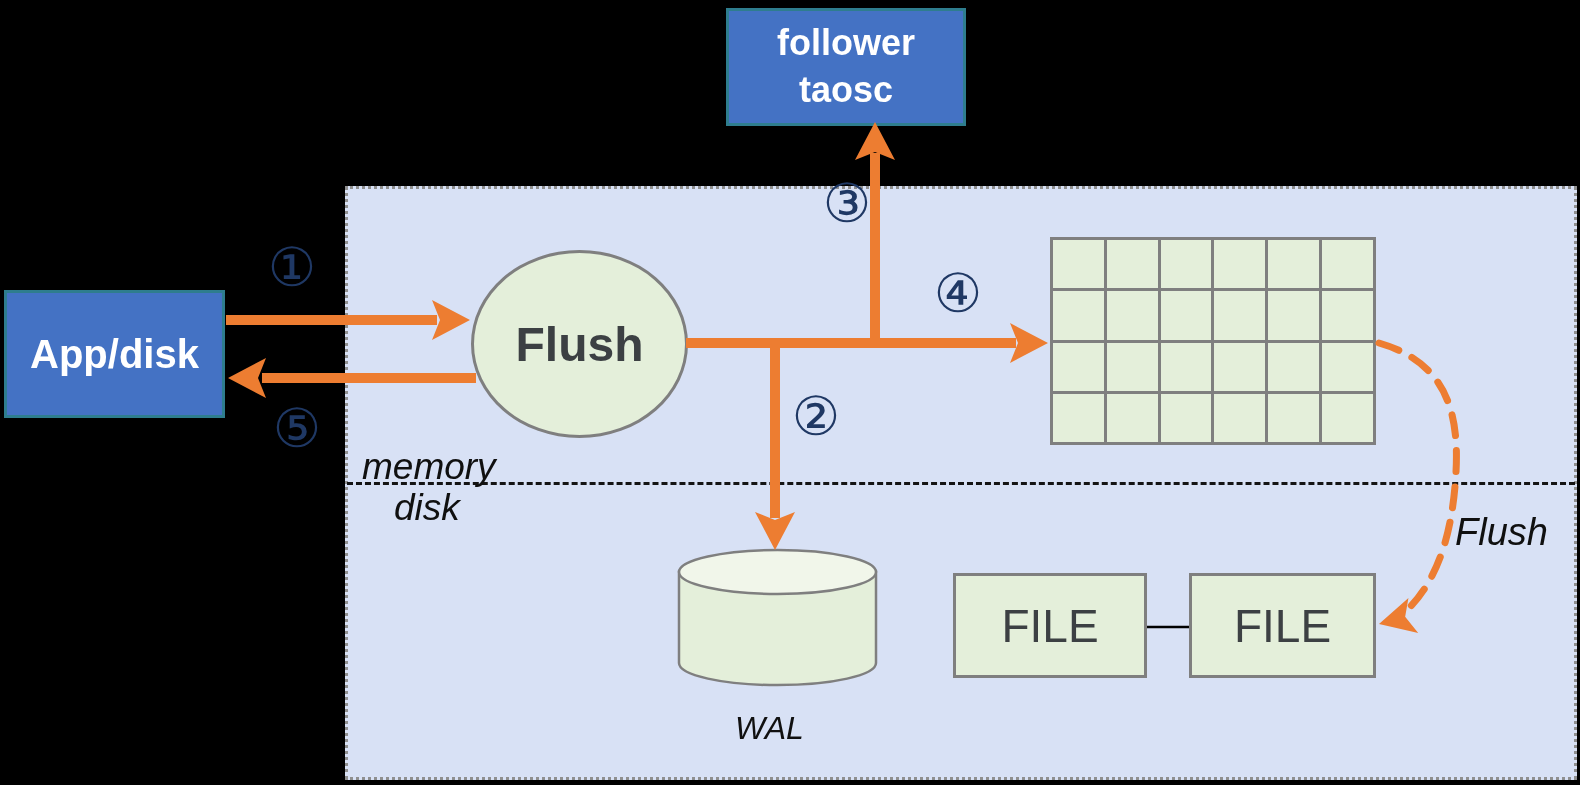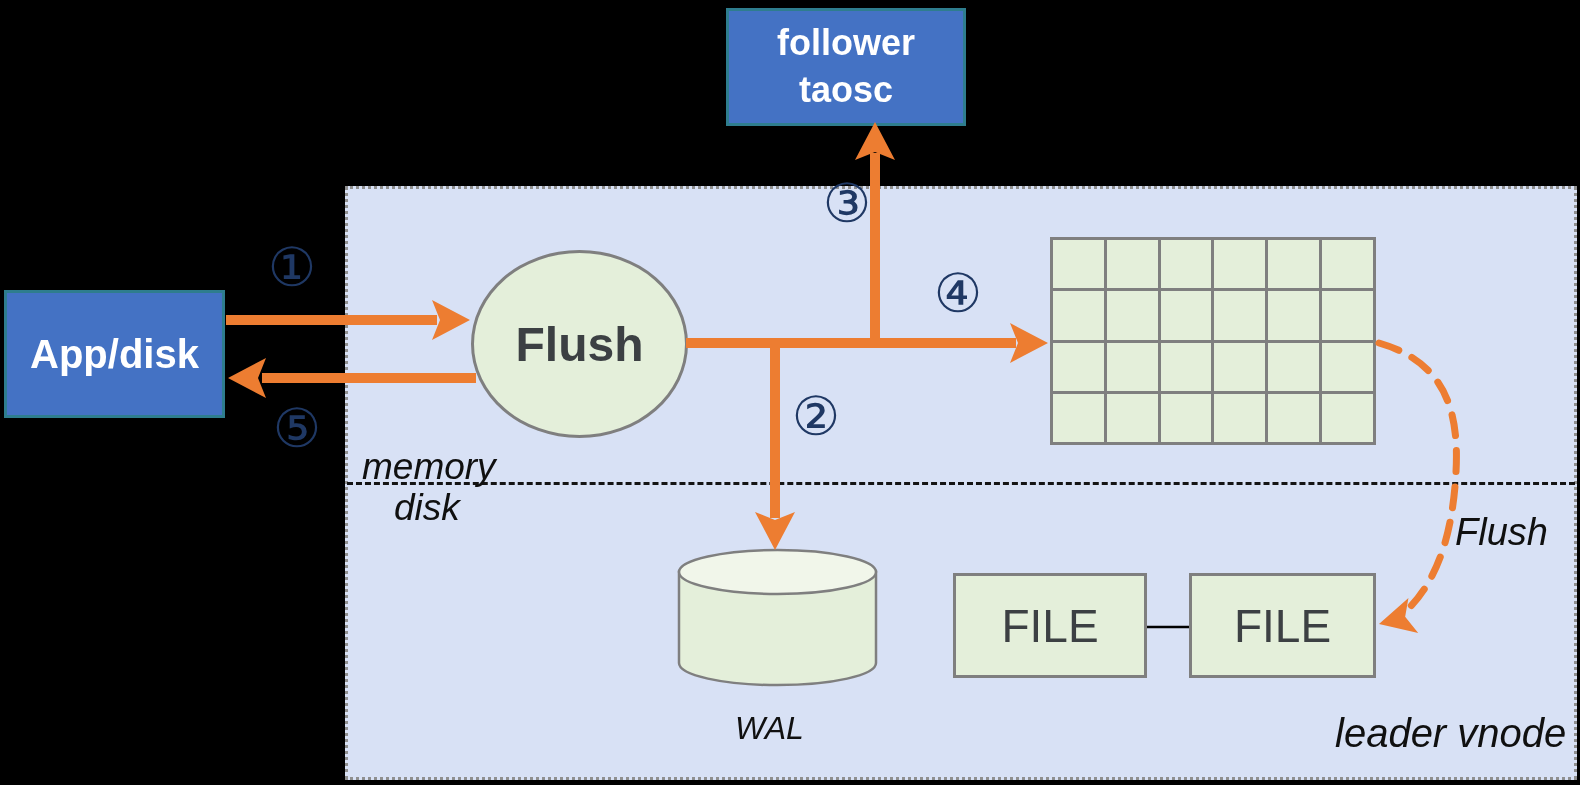--- a/index.html
+++ b/index.html
@@ -143,21 +143,20 @@
 
   <svg class="abs wal-svg" width="203" height="146" viewBox="0 0 203 146">
     <path class="cyl-body" d="M3,26 L3,117 A98,22 0 0 0 200,117 L200,26 Z"></path>
     <ellipse class="cyl-top" cx="101.5" cy="26" rx="98.5" ry="22"></ellipse>
   </svg>
 
   <div class="txt memory-label">memory</div>
   <div class="txt disk-label">disk</div>
   <div class="txt wal-label">WAL</div>
   <div class="txt flush-label">Flush</div>
-  <div class="txt leader-label">leader vnode</div>
 
   <div class="step" style="left:292px; top:269px;">①</div>
   <div class="step" style="left:816px; top:418px;">②</div>
   <div class="step" style="left:847px; top:205px;">③</div>
   <div class="step" style="left:958px; top:295px;">④</div>
   <div class="step" style="left:297px; top:430px;">⑤</div>
 
   <svg class="overlay" width="1580" height="785" viewBox="0 0 1580 785">
 
     <line class="shaft" x1="226" y1="320" x2="437" y2="320"></line>

